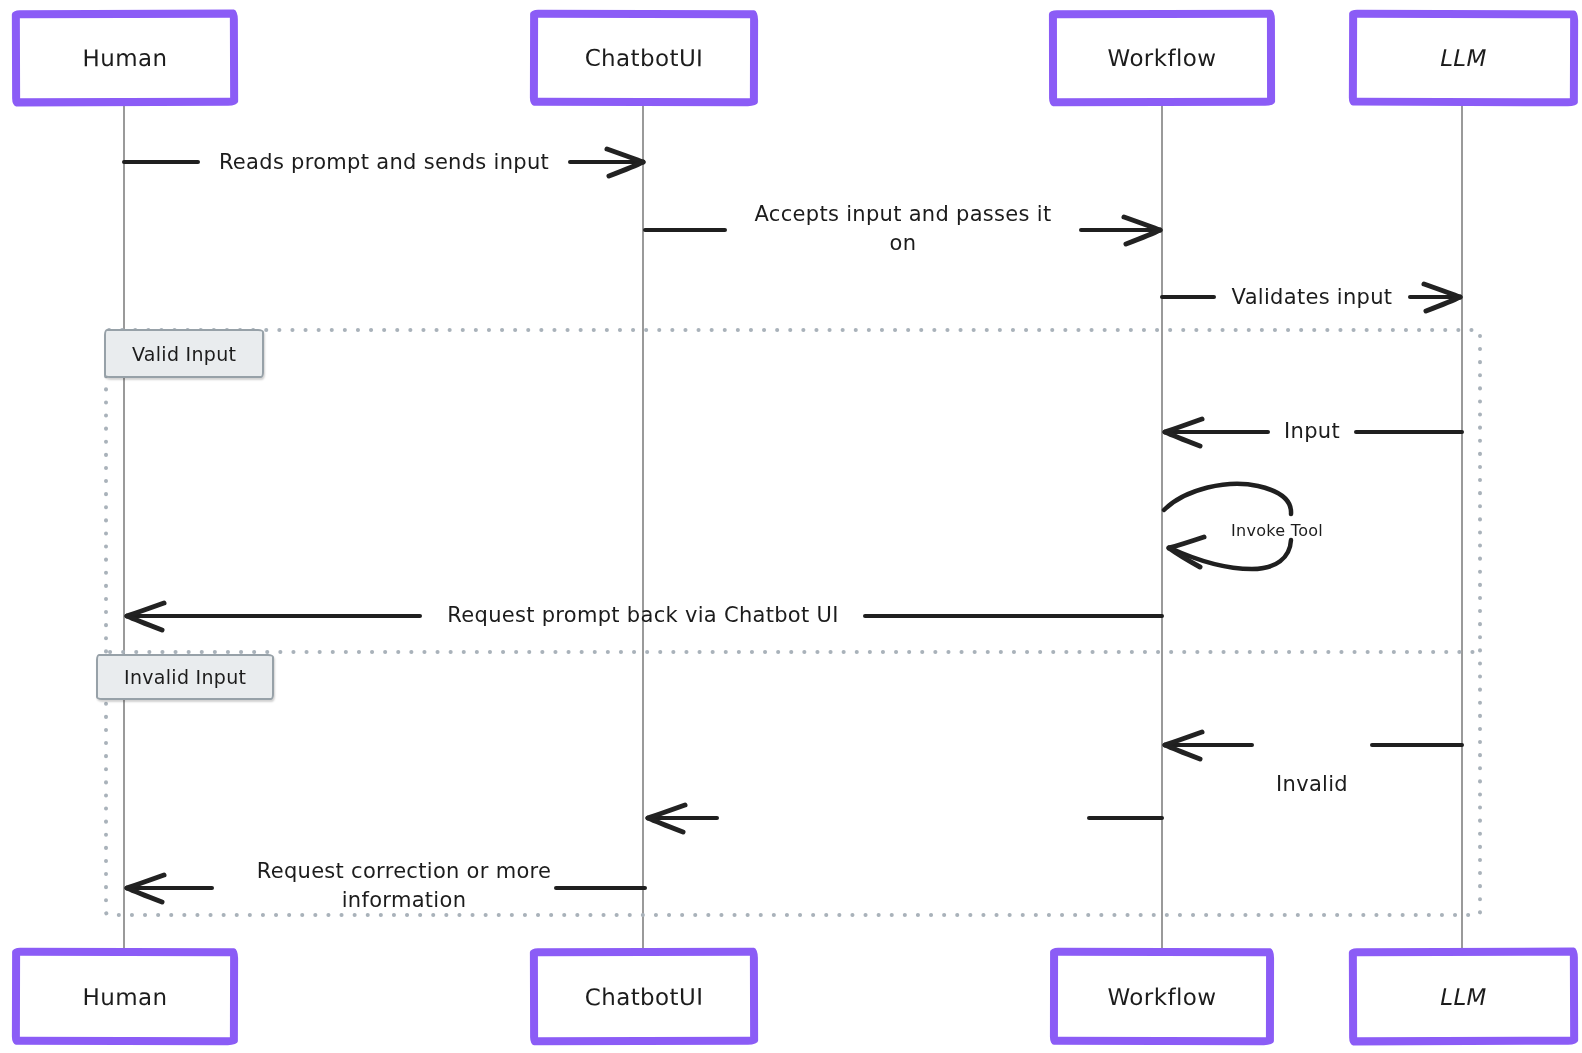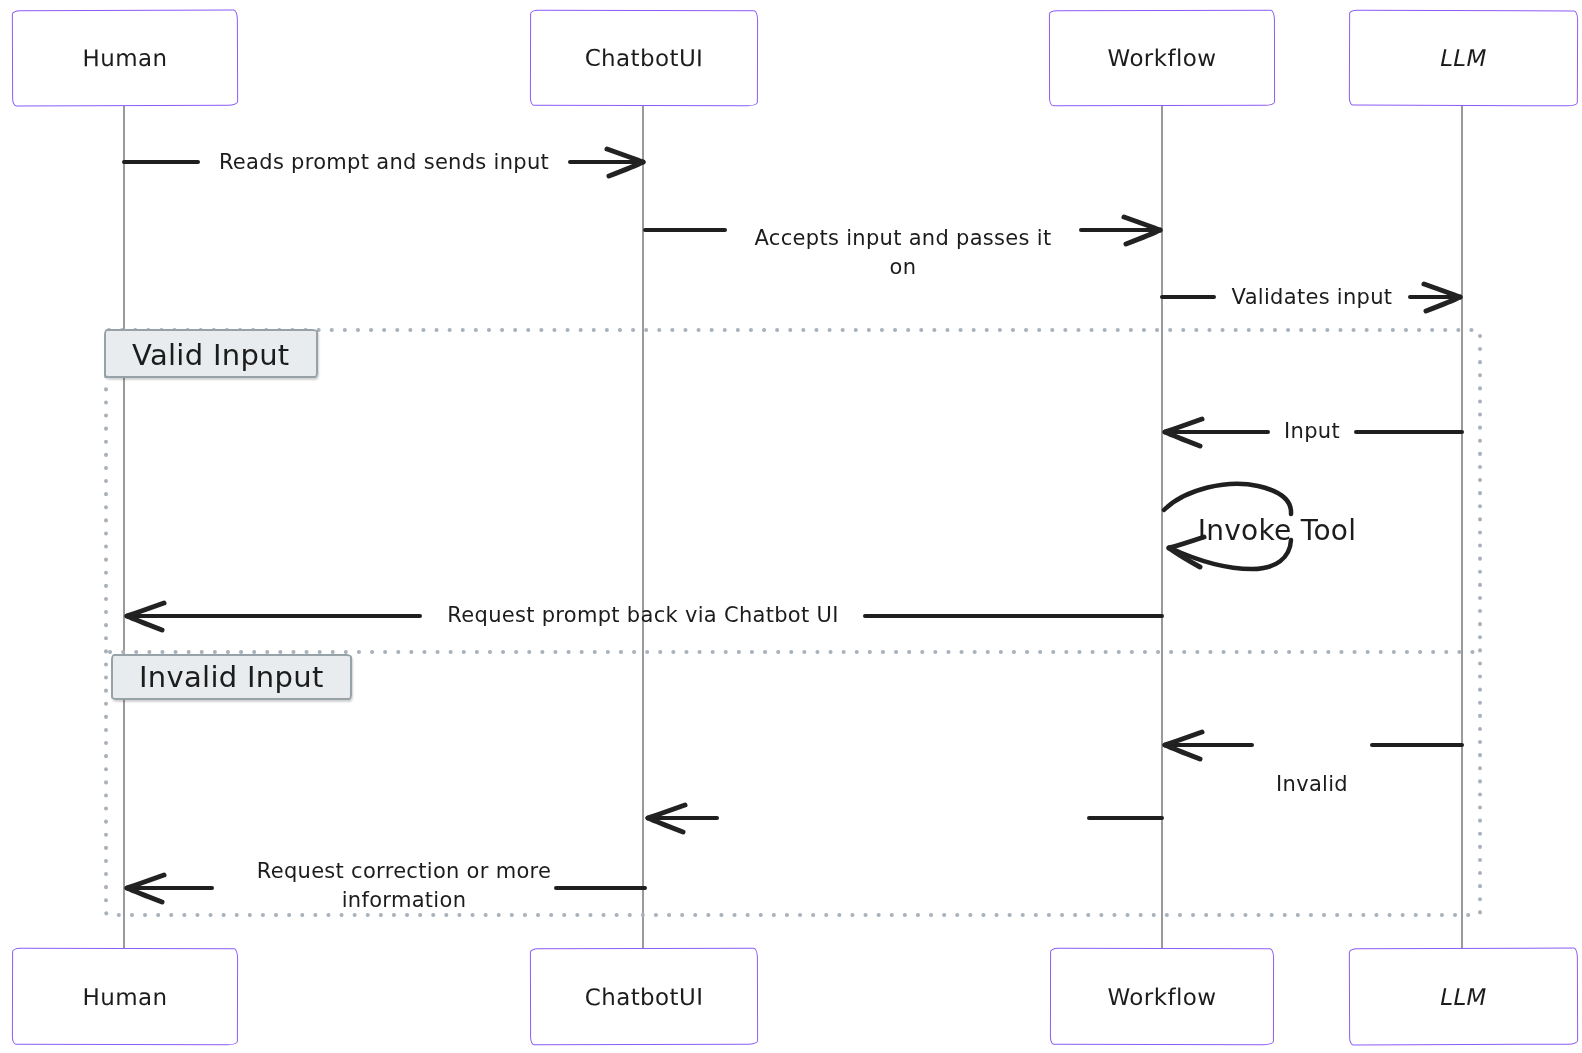--- a/index.html
+++ b/index.html
@@ -27,21 +27,21 @@
     stroke-dasharray: 0.1 13;
   }
   .msg-line { stroke: #1f1f1f; stroke-width: 4; stroke-linecap: round; fill: none; }
   .ah { stroke: #222222; stroke-width: 5; stroke-linecap: round; fill: none; }
   .loop-arc { stroke: #1f1f1f; stroke-width: 4.5; stroke-linecap: round; fill: none; }
 
   .actor {
     position: absolute;
     box-sizing: border-box;
     background: #ffffff;
-    border: 1px solid #8b5cf6;
+    border: 8px solid #8b5cf6;
     border-radius: 8px 4px 10px 4px / 4px 10px 4px 8px;
     display: flex;
     align-items: center;
     justify-content: center;
     font-size: 23px;
     letter-spacing: 0.4px;
     z-index: 2;
   }
   .msg-label {
     position: absolute;
@@ -51,26 +51,26 @@
     white-space: pre-line;
     text-align: center;
     line-height: 29px;
     z-index: 3;
   }
   .nowrap { white-space: nowrap; }
   .section-label {
     position: absolute;
     box-sizing: border-box;
     display: inline-flex;
-    align-items: flex-end;
+    align-items: center;
     background: #e9ecee;
     border: 2.5px solid #97a1a8;
     border-radius: 3px 6px 3px 6px / 6px 3px 6px 3px;
     box-shadow: 1px 2px 2px rgba(0,0,0,0.18);
-    font-size: 29px;
+    font-size: 19px;
     letter-spacing: 0.3px;
     padding: 4px 26px;
     z-index: 4;
   }
 </style>
 </head>
 <body>
 
 <div class="diagram">
 
@@ -170,28 +170,28 @@
   <div class="actor" style="left:1050px; top:948px; width:224px; height:97px; transform:rotate(0.1deg);">
       <span>Workflow</span>
     </div>
   <div class="actor" style="left:1349px; top:948px; width:229px; height:97px; transform:rotate(-0.2deg); font-style:italic;">
       <span>LLM</span>
     </div>
 
   <div class="section-label" style="left:104px; top:329px; height:49px;">
       <span>Valid Input</span>
     </div>
-  <div class="section-label" style="left:111px; top:654px; height:46px;">
+  <div class="section-label" style="left:96px; top:654px; height:46px;">
       <span>Invalid Input</span>
     </div>
 
   <div class="msg-label nowrap" style="left:384px;  top:162px;">Reads prompt and sends input</div>
-  <div class="msg-label" style="left:903px;  top:229px;margin-top:24px;">Accepts input and passes it
+  <div class="msg-label" style="left:903px;  top:229px;">Accepts input and passes it
 on</div>
   <div class="msg-label nowrap" style="left:1312px; top:297px;">Validates input</div>
   <div class="msg-label nowrap" style="left:1312px; top:431px;">Input</div>
-  <div class="msg-label nowrap" style="left:1277px; top:530px; font-size:28px;">Invoke Tool</div>
+  <div class="msg-label nowrap" style="left:1277px; top:530px; font-size:16px;">Invoke Tool</div>
   <div class="msg-label nowrap" style="left:643px;  top:615px;">Request prompt back via Chatbot UI</div>
   <div class="msg-label nowrap" style="left:1312px; top:784px;">Invalid</div>
   <div class="msg-label" style="left:404px;  top:886px;">Request correction or more
 information</div>
 
 </div>
 
 </body></html>

